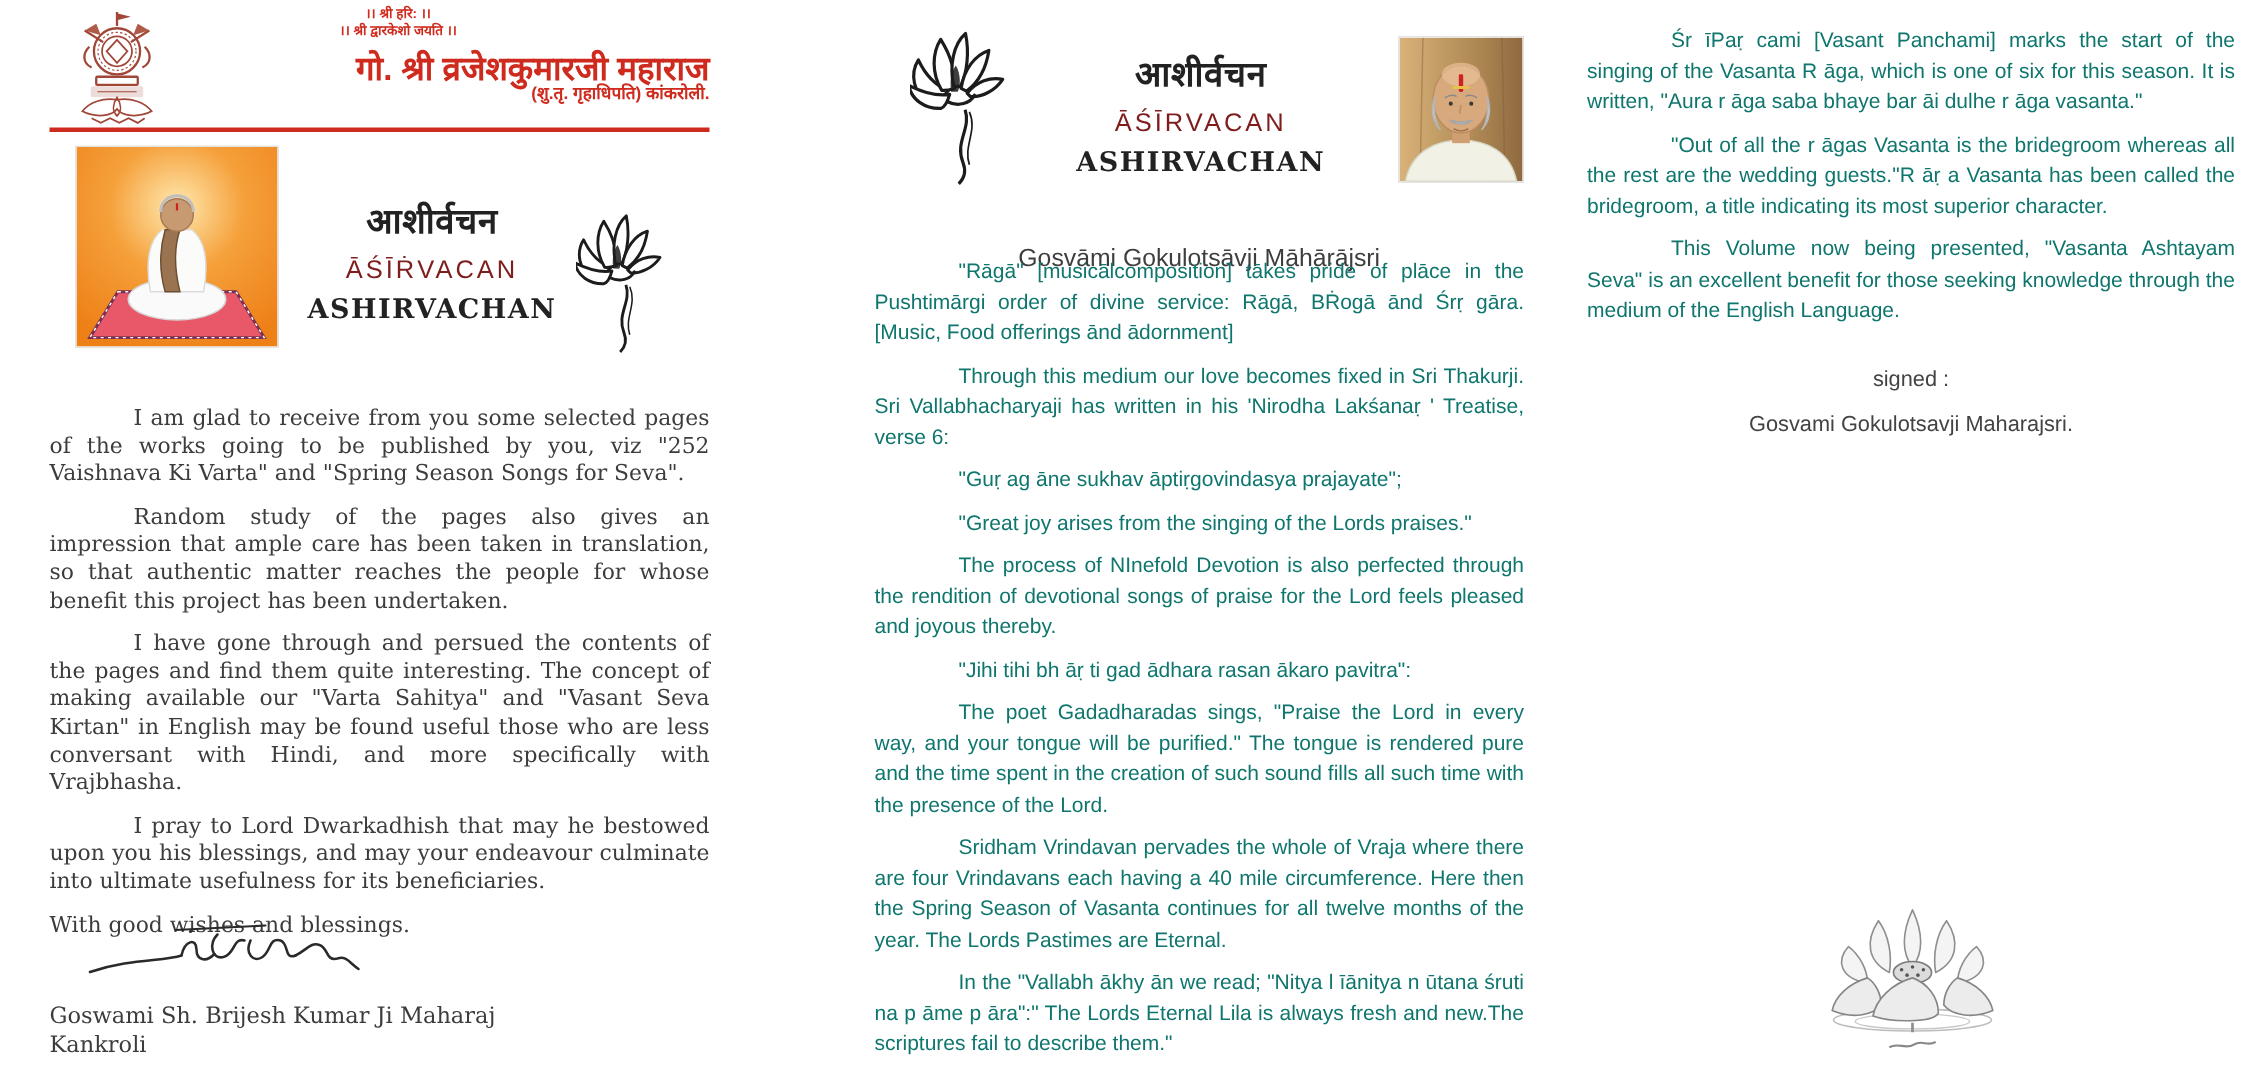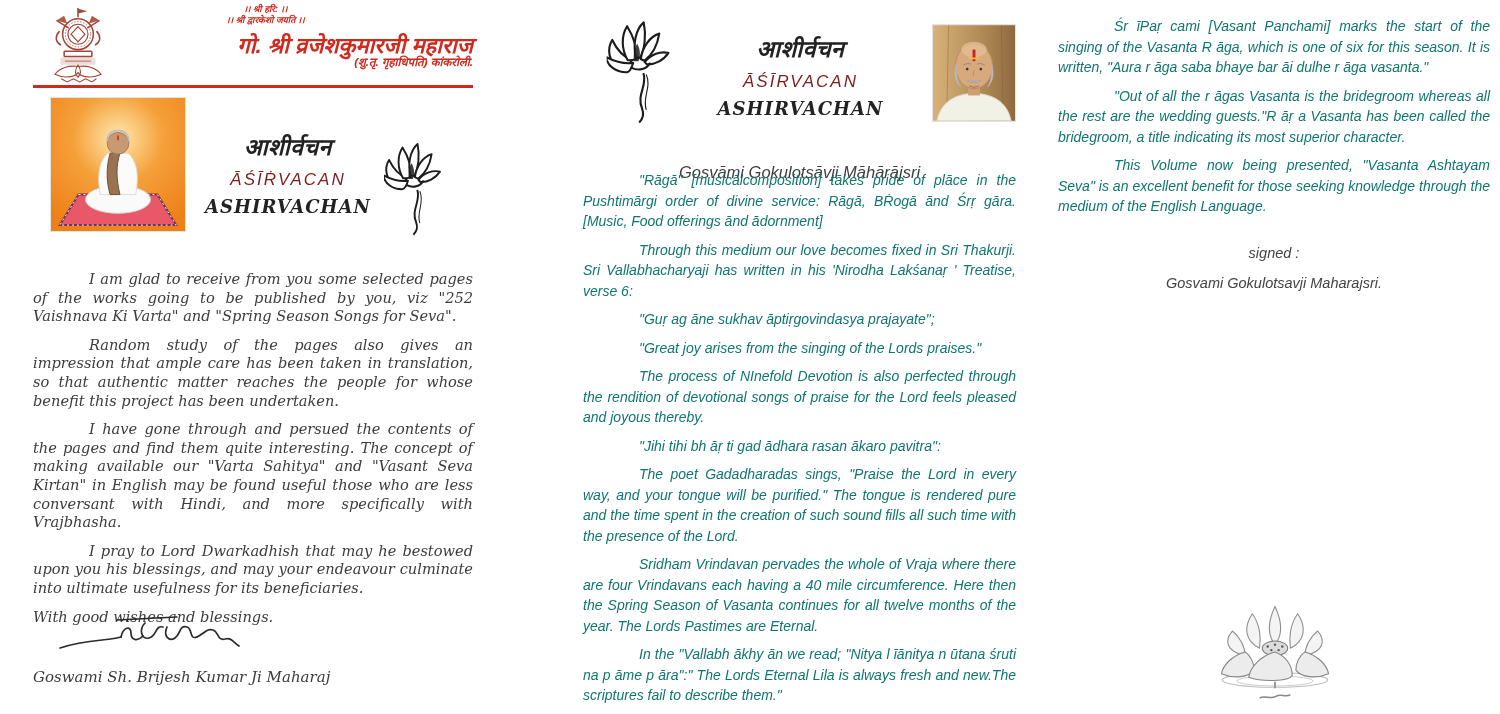--- a/index.html
+++ b/index.html
@@ -1,18 +1,18 @@
 <!DOCTYPE html>
 <html><head>
 <meta charset="utf-8">
 <style>
   html,body{margin:0;padding:0;background:#ffffff;}
   .canvas{position:relative;width:1500px;height:714px;background:#ffffff;overflow:hidden;
           font-family:"Liberation Sans","DejaVu Sans",sans-serif;}
-  .page{position:absolute;top:0;height:708px;font-style:italic;}
+  .page{position:absolute;top:0;height:708px;}
   #left-page{left:33px;width:440px;}
   #middle-page{left:583px;width:433px;}
   #right-page{left:1058px;width:432px;}
 
   
   .seal{position:absolute;left:8px;top:5px;width:74px;height:80px;}
   .invocation{position:absolute;left:140px;top:4px;width:185px;text-align:center;
               color:#cf2a1e;font-size:9px;line-height:11px;font-weight:bold;}
   .lh-name{position:absolute;right:0;top:29px;color:#cf2a1e;font-weight:bold;font-size:22px;white-space:nowrap;}
   .lh-sub{position:absolute;right:0;top:54px;color:#cf2a1e;font-weight:bold;font-size:11.5px;}
@@ -164,20 +164,21 @@
         <path d="M90 17 C84 23 86 34 94 32 C102 30 100 19 108 21"></path>
         <path d="M112 21 C108 30 114 36 120 32 C126 28 124 19 132 21 C138 23 134 34 142 31"></path>
         <path d="M142 31 C150 27 152 22 158 24 C164 26 162 35 170 33 C176 31 178 36 184 40"></path>
         <path d="M62 14 L122 11" stroke-width="1.4"></path>
         <circle cx="72" cy="15" r="1" fill="#2a2a2a" stroke="none"></circle>
       </svg>
     </div>
 
     <div class="signatory">
       <div>Goswami Sh. Brijesh Kumar Ji Maharaj</div>
+      <div>Kankroli</div>
     </div>
   </div>
 
   <div class="page" id="middle-page">
 
     <div class="lotus-line" id="lotus-middle">
       <svg viewBox="0 0 100 150" width="74" height="106">
           <use href="#lotusLine"></use>
         </svg>
     </div>

